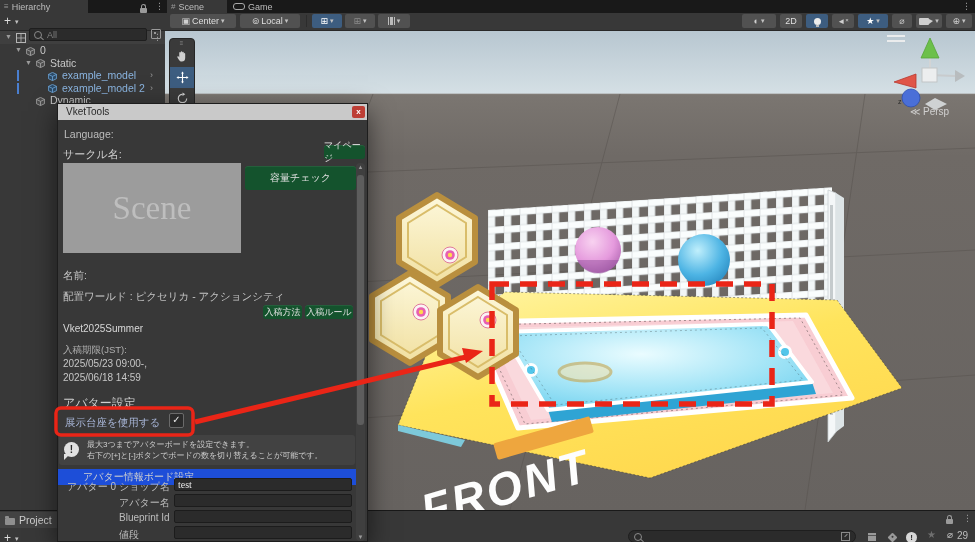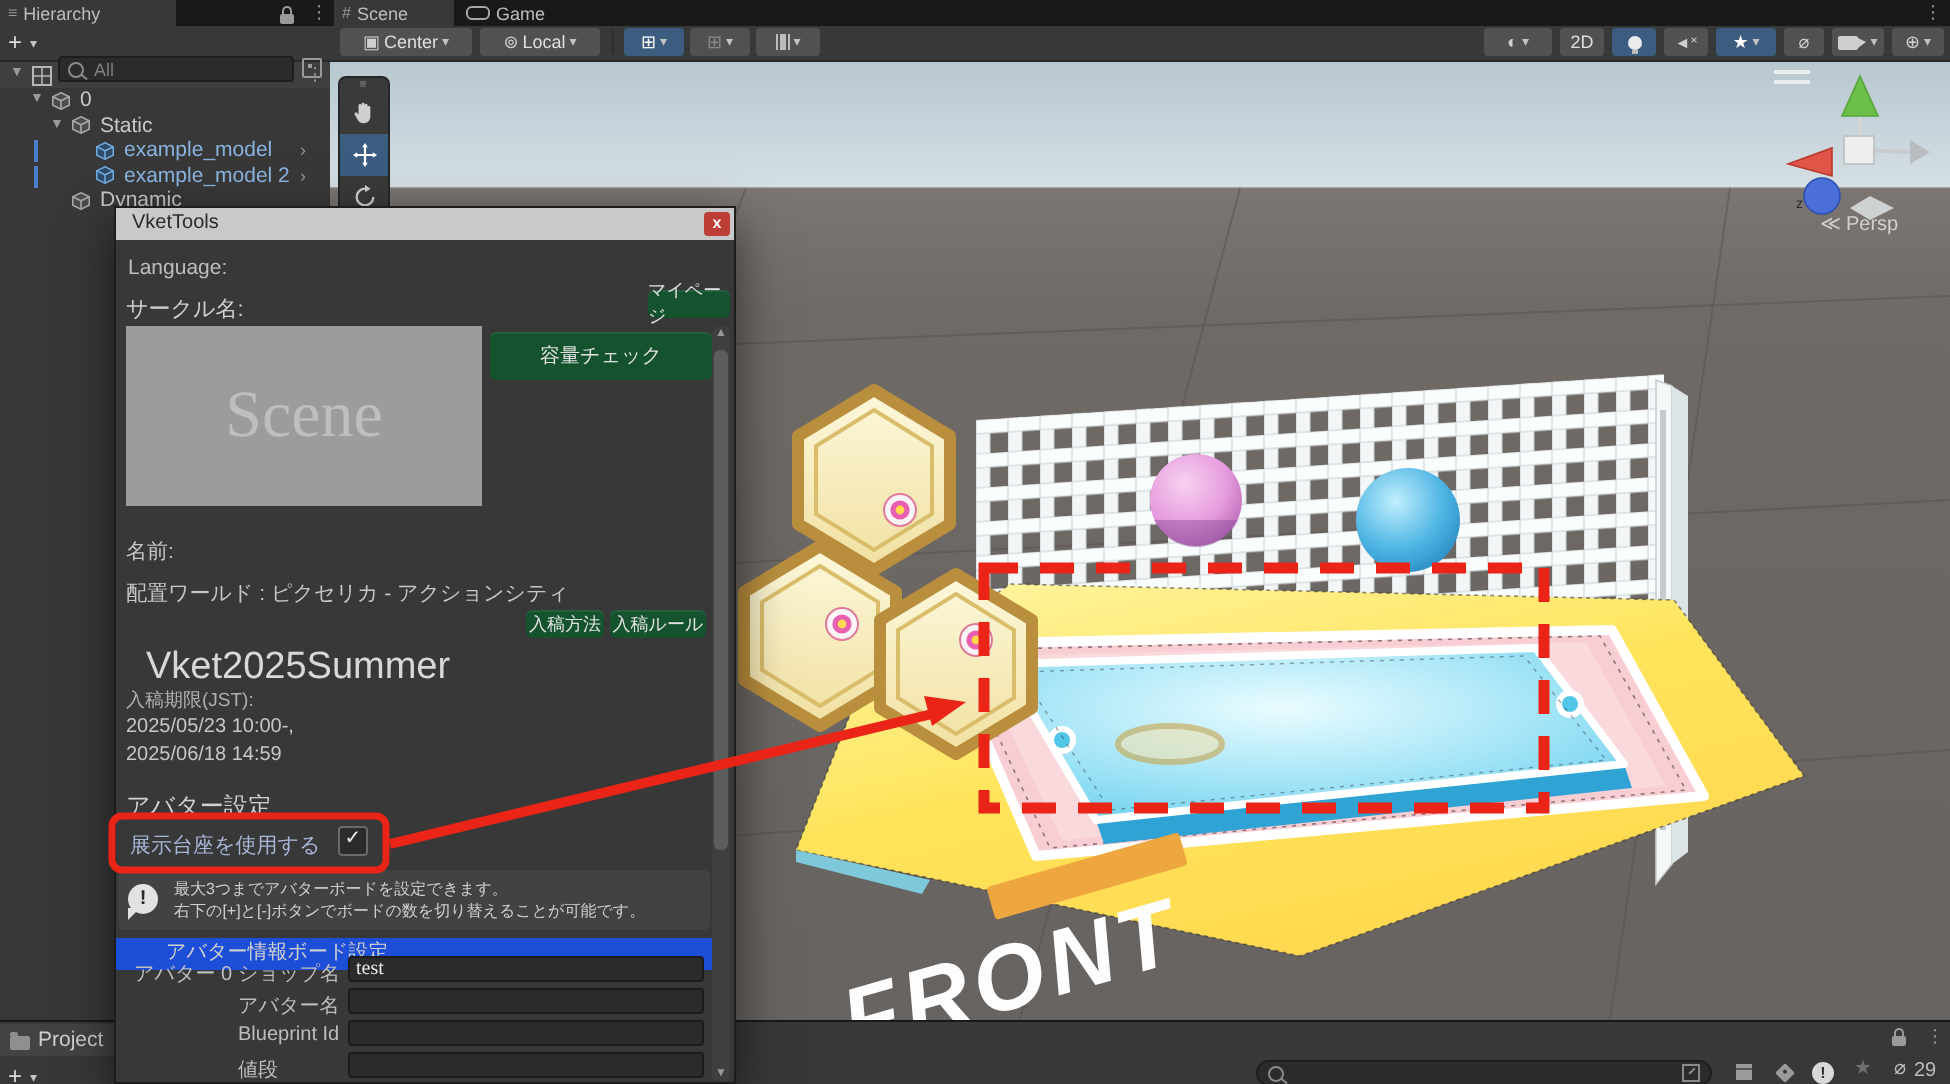--- a/index.html
+++ b/index.html
@@ -401,23 +401,23 @@
   <div style="position:absolute;left:5px;top:59px;width:178px;height:90px;background:#9c9c9c;display:flex;align-items:center;justify-content:center">
     <span style="font-family:'Liberation Serif','DejaVu Serif',serif;font-size:33px;color:#bebebe">Scene</span>
   </div>
   <div class="vbtn" style="left:187px;top:62px;width:111px;height:24px">容量チェック</div>
 
   <span class="vlab" style="left:5px;top:165px;color:#c6c6c6">名前:</span>
   <span class="vlab" style="left:5px;top:186px;color:#c6c6c6">配置ワールド : ピクセリカ - アクションシティ</span>
   <div class="vbtn" style="left:205px;top:201px;width:39px;height:14px;font-size:9px">入稿方法</div>
   <div class="vbtn" style="left:247px;top:201px;width:48px;height:14px;font-size:9px">入稿ルール</div>
 
-  <span class="vlab" style="left:15px;top:219px;font-size:19px;color:#d8d8d8">Vket2025Summer</span>
+  <span class="vlab" style="left:5px;top:219px;font-size:10px;color:#d8d8d8">Vket2025Summer</span>
   <span class="vlab" style="left:5px;top:240px;font-size:9.5px;color:#b0b0b0">入稿期限(JST):</span>
-  <span class="vlab" style="left:5px;top:254px;font-size:10px;color:#c6c6c6">2025/05/23 10:00-,</span>
+  <span class="vlab" style="left:5px;top:254px;font-size:10px;color:#c6c6c6">2025/05/23 09:00-,</span>
   <span class="vlab" style="left:5px;top:268px;font-size:10px;color:#c6c6c6">2025/06/18 14:59</span>
 
   <span class="vlab" style="left:5px;top:291px;font-size:12px;color:#d0d0d0">アバター設定</span>
   <span class="vlab" style="left:7px;top:312px;color:#a8b6d8">展示台座を使用する</span>
   <div class="cb" style="left:111px;top:309px">✓</div>
 
   <div style="position:absolute;left:1px;top:331px;width:296px;height:30px;background:#424242;border-radius:3px">
     <div class="bubble" style="left:5px;top:7px">!</div>
     <div style="position:absolute;left:28px;top:4px;font-size:8px;color:#cfcfcf">最大3つまでアバターボードを設定できます。</div>
     <div style="position:absolute;left:28px;top:15px;font-size:8px;color:#cfcfcf">右下の[+]と[-]ボタンでボードの数を切り替えることが可能です。</div>

